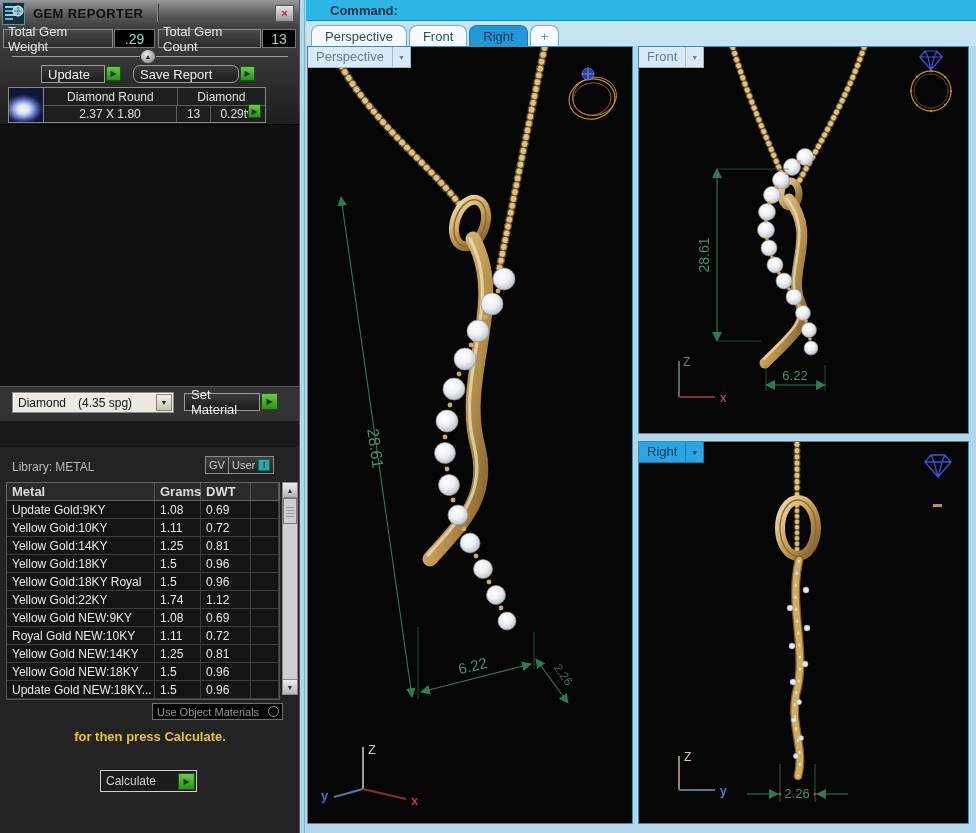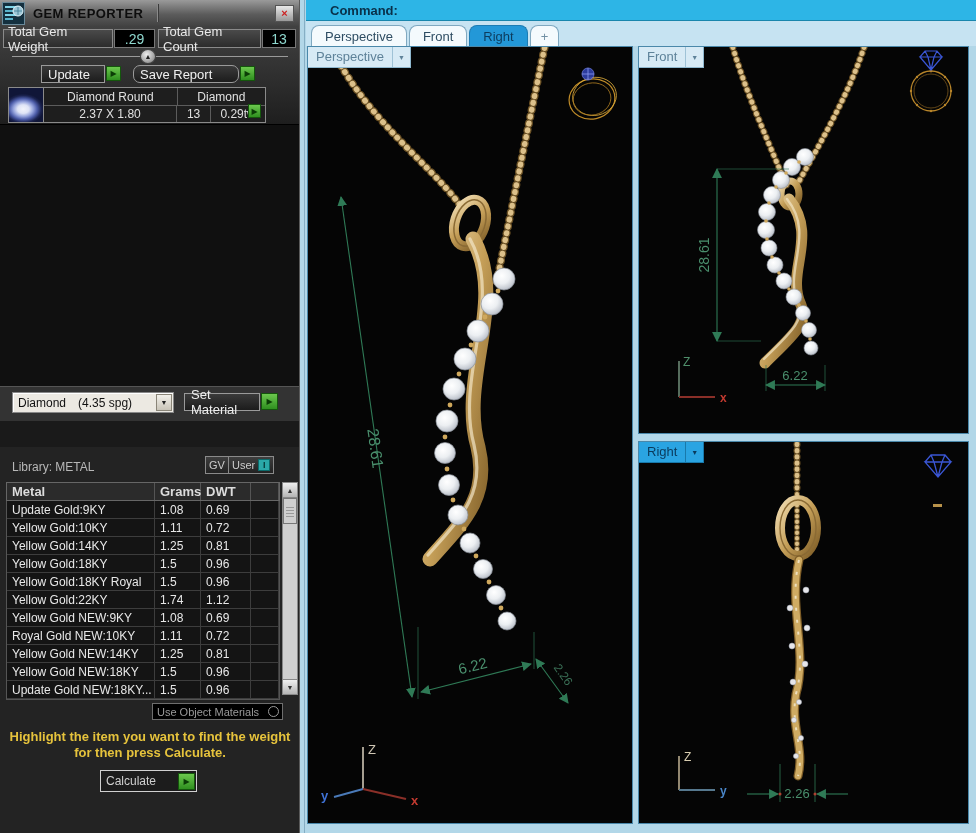--- a/index.html
+++ b/index.html
@@ -294,21 +294,20 @@
         <div class="vs-btn dn">▼</div>
       </div>
     </div>
 
     <div class="abs uom-box">
       <span class="uom-lab">Use Object Materials</span>
       <span class="uom-circ"></span>
     </div>
 
     <div class="abs instr">
-      <div>Highlight the item you want to find the weight</div>
       <div>for then press Calculate.</div>
     </div>
 
     <div class="abs calc-wrap">
       <span class="calc-lab">Calculate</span>
       <span class="go-btn">▶</span>
     </div>
   </div>
 
   <div class="abs main-area">

